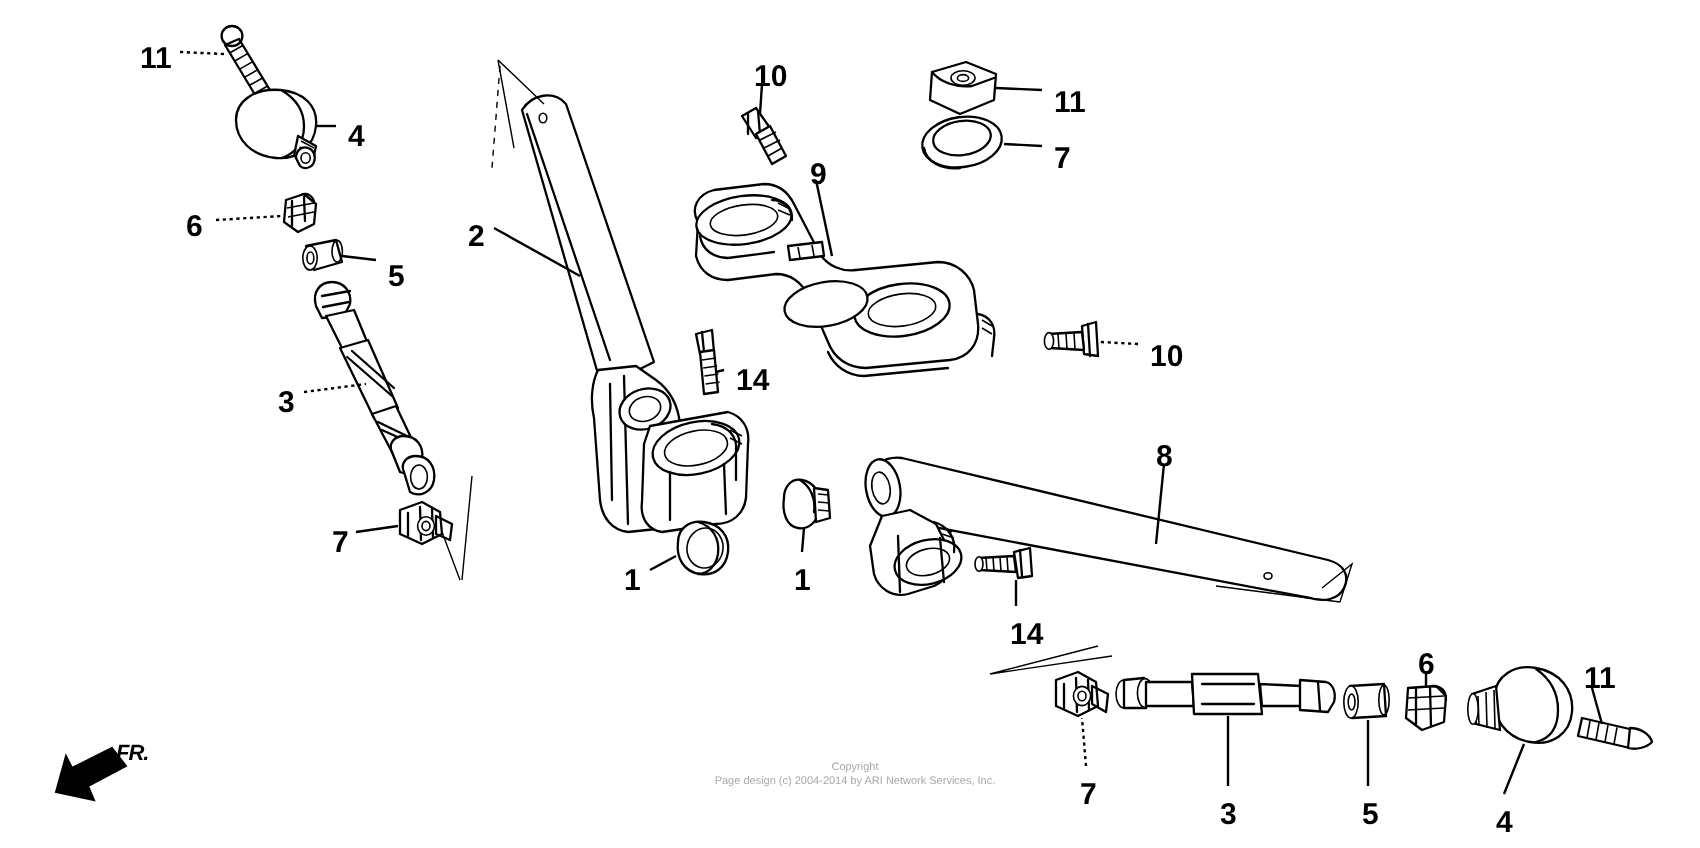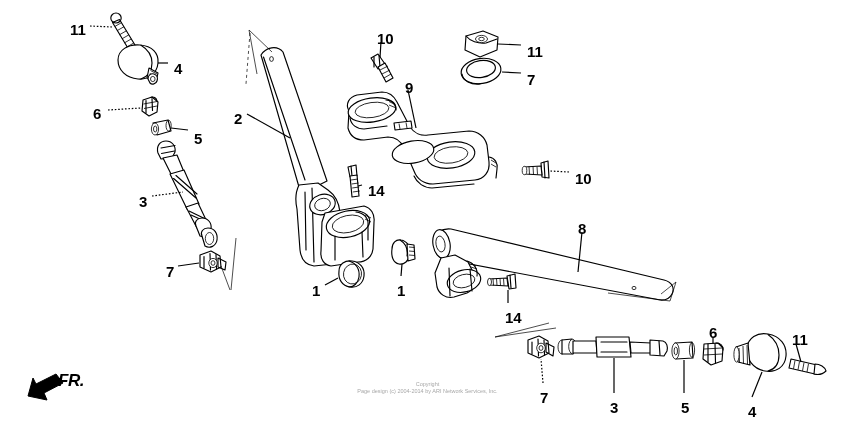--- a/index.html
+++ b/index.html
@@ -4,21 +4,21 @@
 <style>
   html,body{margin:0;padding:0;background:#ffffff;}
   body{width:850px;height:424px;overflow:hidden;
        font-family:"Liberation Sans",sans-serif;}
   #stage{position:relative;width:752px;height:424px;background:#fff;}
   #art{position:absolute;left:0;top:0;width:850px;height:424px;}
   .lbl{position:absolute;font-family:"Liberation Sans",sans-serif;
        font-weight:bold;color:#000;line-height:1;white-space:nowrap;}
   .lbl-num{font-size:15px;}
   .fr-txt{position:absolute;font-family:"Liberation Sans",sans-serif;
-          font-weight:bold;font-style:italic;font-size:17px;color:#000;
+          font-weight:bold;font-style:italic;font-size:11px;color:#000;
           letter-spacing:-0.5px;}
   .copy{position:absolute;text-align:center;color:#a8a8a8;
         font-family:"Liberation Sans",sans-serif;line-height:1.25;}
   .copy .c1{font-size:5.5px;display:block;}
   .copy .c2{font-size:5.5px;display:block;}
 </style>
 </head>
 <body>
 
 <div id="stage">

